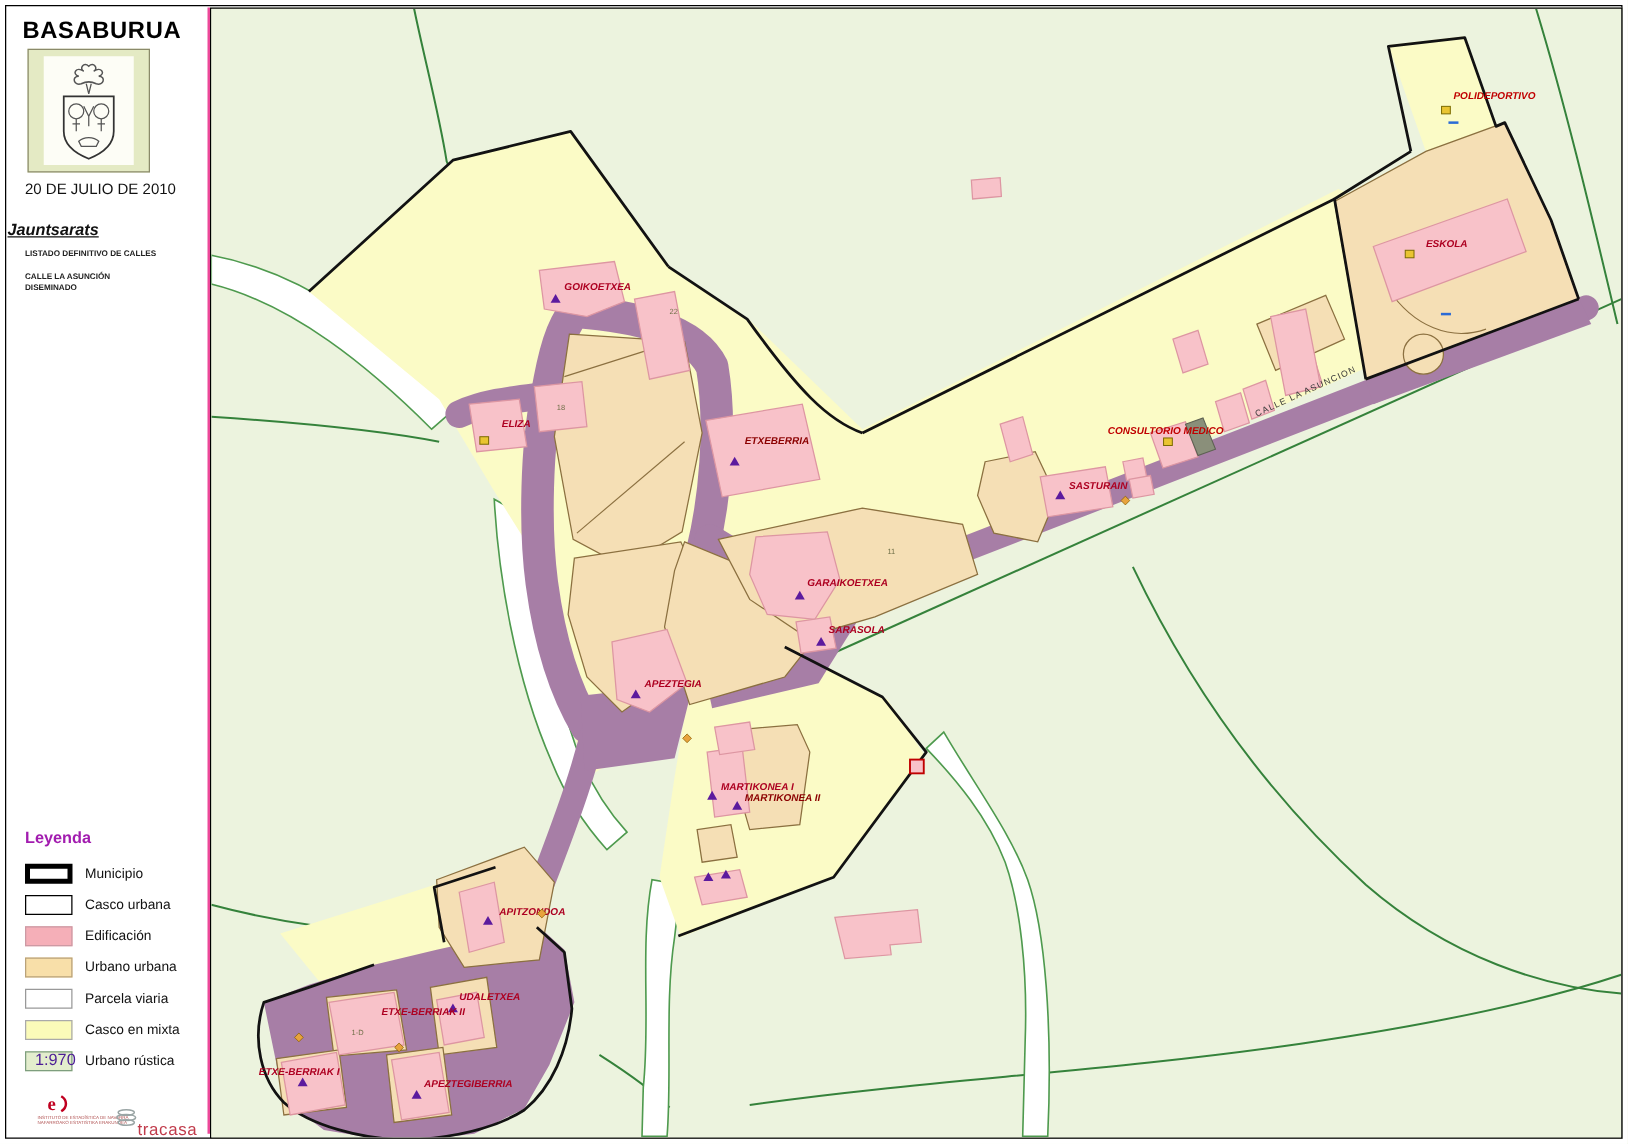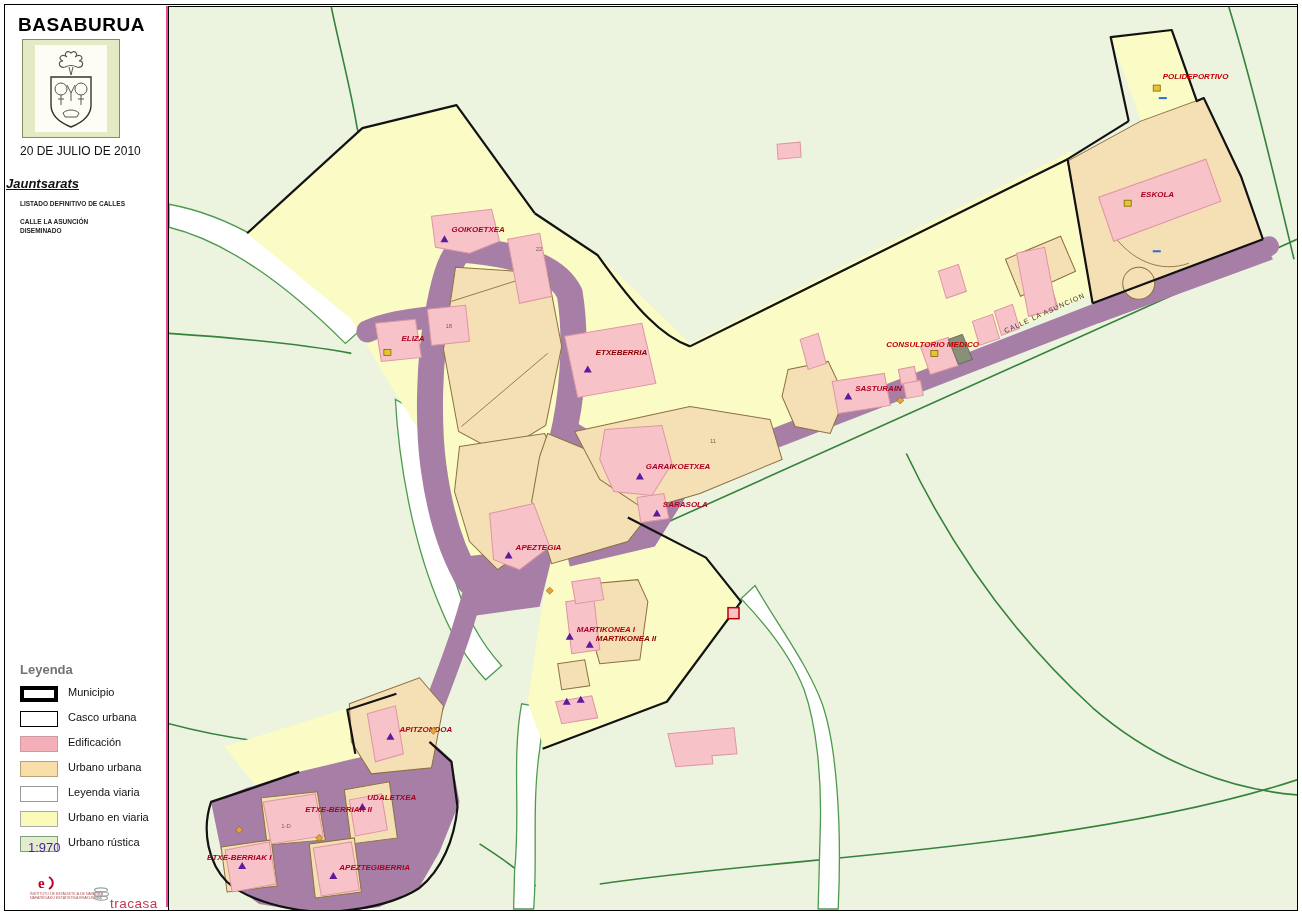--- a/index.html
+++ b/index.html
@@ -12,23 +12,23 @@
   .sb-title{position:absolute;left:12px;top:8px;font-size:19px;font-weight:bold;color:#000;letter-spacing:.5px;}
   .crest-box{position:absolute;left:16px;top:33px;width:96px;height:97px;background:#E4EAC4;
              border:1px solid #8a8a6a;display:flex;align-items:center;justify-content:center;}
   .crest-inner{width:72px;height:87px;background:#fdfdf6;display:flex;align-items:center;justify-content:center;}
   .sb-date{position:absolute;left:14px;top:138px;font-size:12px;color:#111;}
   .sb-sub{position:absolute;left:0;top:158px;width:150px;text-align:left;font-size:13px;
           font-weight:bold;font-style:italic;text-decoration:underline;color:#111;margin-top:12px;}
   .sb-line1{position:absolute;left:14px;top:194px;font-size:6.5px;font-weight:bold;color:#222;}
   .sb-line2{position:absolute;left:14px;top:212px;font-size:6.5px;font-weight:bold;color:#222;}
   .sb-line3{position:absolute;left:14px;top:221px;font-size:6.5px;font-weight:bold;color:#222;}
-  .legend-title{position:absolute;left:14px;top:656px;font-size:13px;font-weight:bold;color:#737373;}
+  .legend-title{position:absolute;left:14px;top:656px;font-size:13px;font-weight:bold;color:#a21caf;}
   #legend-rows{position:absolute;left:14px;top:680px;width:140px;}
-  .lg-row{display:flex;height:25px;}
+  .lg-row{display:flex;align-items:center;height:25px;}
   .lg-sw{width:38px;height:16px;margin-right:10px;box-sizing:border-box;background:#fff;}
   .lg-label{font-size:11px;color:#111;}
   .sb-scale{position:absolute;left:22px;top:834px;font-size:13px;color:#4c1d95;}
   .logos{position:absolute;left:10px;top:868px;width:144px;height:30px;}
   .ien{position:absolute;left:14px;top:0;width:60px;}
   .ien-caption{position:absolute;left:0px;top:18px;font-size:3.6px;color:#b05050;line-height:4px;white-space:nowrap;}
   .tracasa{position:absolute;left:76px;top:2px;display:flex;align-items:center;}
   .tracasa-text{font-size:13.5px;color:#C03A4A;letter-spacing:.5px;margin-top:20px;}
   
   #map-panel{position:absolute;left:168px;top:6px;width:1128px;height:903px;border:1px solid #000;
@@ -78,25 +78,25 @@
       <div class="lg-row">
         <div class="lg-sw" style="background: rgb(245, 175, 184); border: 1px solid rgb(204, 154, 164);"></div>
         <span class="lg-label">Edificación</span>
       </div>
       <div class="lg-row">
         <div class="lg-sw" style="background: rgb(248, 223, 169); border: 1px solid rgb(185, 162, 122);"></div>
         <span class="lg-label">Urbano urbana</span>
       </div>
       <div class="lg-row">
         <div class="lg-sw" style="background: rgb(255, 255, 255); border: 1px solid rgb(153, 153, 153);"></div>
-        <span class="lg-label">Leyenda viaria</span>
+        <span class="lg-label">Parcela viaria</span>
       </div>
       <div class="lg-row">
         <div class="lg-sw" style="background: rgb(251, 251, 185); border: 1px solid rgb(170, 170, 170);"></div>
-        <span class="lg-label">Urbano en viaria</span>
+        <span class="lg-label">Casco en mixta</span>
       </div>
       <div class="lg-row">
         <div class="lg-sw" style="background: rgb(227, 237, 205); border: 1px solid rgb(126, 158, 126);"></div>
         <span class="lg-label">Urbano rústica</span>
       </div>
     </div>
 
   <div class="sb-scale">1:970</div>
 
   <div class="logos">

